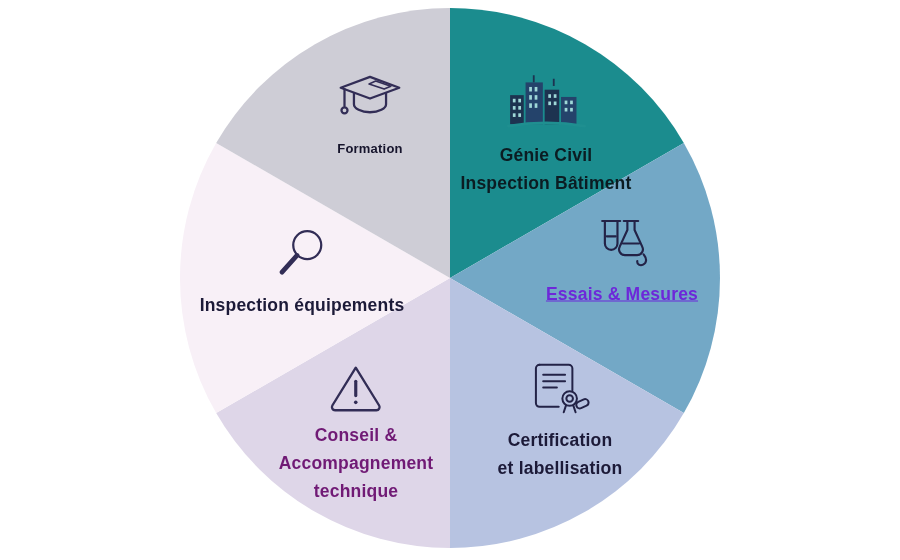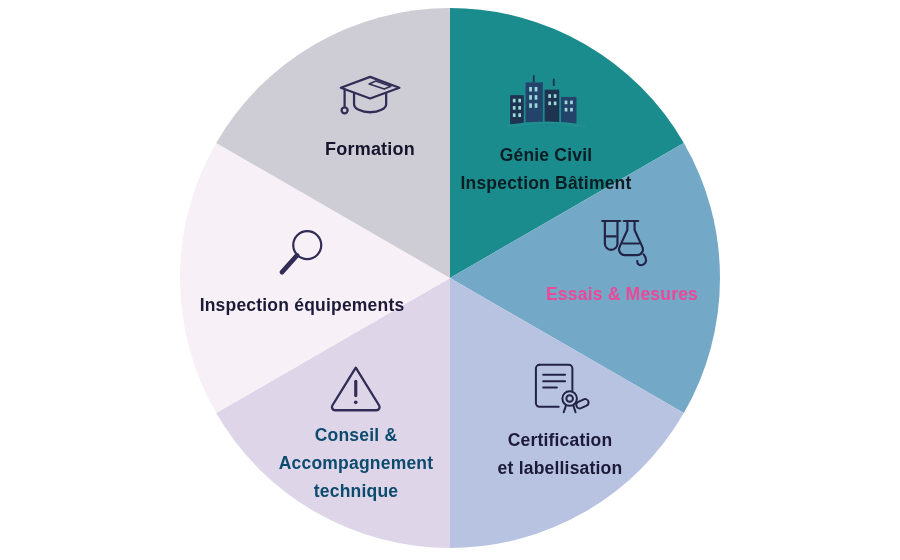--- a/index.html
+++ b/index.html
@@ -11,21 +11,21 @@
   .pie { position:absolute; left:0; top:0; }
   .seg {
     position:absolute; display:flex; flex-direction:column; align-items:center;
     transform:translate(-50%,-50%); text-align:center;
   }
   .seg .icon { display:block; line-height:0; margin-bottom:9px; }
   .seg .lines span {
     display:block; font-weight:700; font-size:17.5px; line-height:28px;
     letter-spacing:0.2px; white-space:nowrap;
   }
-  .seg-formation .lines span { font-size:18px; }
+  .seg-formation .lines span { font-size:13px; }
 </style>
 </head>
 <body>
 
 <div class="stage">
 
   <svg class="pie" width="900" height="560" viewBox="0 0 900 560">
       <path d="M 450 278 L 450.00 8.00 A 270 270 0 0 1 683.83 143.00 Z" fill="#1b8c8e"></path>
       <path d="M 450 278 L 683.83 143.00 A 270 270 0 0 1 683.83 413.00 Z" fill="#73a8c6"></path>
       <path d="M 450 278 L 683.83 413.00 A 270 270 0 0 1 450.00 548.00 Z" fill="#b7c3e1"></path>
@@ -67,21 +67,21 @@
         </g>
         <path d="M2,60 Q 44,53 86,60" fill="none" stroke="#1f8f90" stroke-width="3" stroke-linecap="round"></path>
       </svg>
     </span>
     <div class="lines">
       <span>Génie Civil</span>
       <span>Inspection Bâtiment</span>
     </div>
   </div>
 
-  <div class="seg" style="left: 622px; top: 262px; color: #ec4899;">
+  <div class="seg" style="left: 622px; top: 262px; color: #6d28d9; text-decoration: underline;">
     <span class="icon">
       <svg viewBox="0 0 64 60" width="58" height="54">
         <g fill="none" stroke="#232347" stroke-width="2.4" stroke-linecap="round" stroke-linejoin="round">
           <path d="M13,5 v25 a7,7 0 0 0 14,0 V5"></path>
           <path d="M10,5 h20"></path>
           <path d="M15,22 h10"></path>
           <path d="M38,5 v10 L29.5,33.5 a6.5,6.5 0 0 0 5.8,9.5 h13.4 a6.5,6.5 0 0 0 5.8,-9.5 L46,15 V5"></path>
           <path d="M34,5 h16"></path>
           <path d="M33,30 h18"></path>
           <path d="M56,42 c4,5 3.5,9.5 -0.5,11.5 c-3.5,1.8 -7,-0.5 -6.5,-4"></path>
@@ -109,21 +109,21 @@
           <rect x="52" y="44" width="14" height="7.5" rx="3.7" transform="rotate(-24 59 47.7)"></rect>
         </g>
       </svg>
     </span>
     <div class="lines">
       <span>Certification</span>
       <span>et labellisation</span>
     </div>
   </div>
 
-  <div class="seg" style="left: 356px; top: 434px; color: #0c4a6e;">
+  <div class="seg" style="left: 356px; top: 434px; color: #701a75;">
     <span class="icon">
       <svg viewBox="0 0 60 54" width="54" height="49">
         <g fill="none" stroke="#322d56" stroke-width="2.6" stroke-linecap="round" stroke-linejoin="round">
           <path d="M30,5 L56,47 a3.5,3.5 0 0 1 -3,5.3 H7 a3.5,3.5 0 0 1 -3,-5.3 Z"></path>
           <line x1="30" y1="20" x2="30" y2="36" stroke-width="3.5"></line>
           <circle cx="30" cy="43.5" r="2" fill="#322d56" stroke="none"></circle>
         </g>
       </svg>
     </span>
     <div class="lines">

